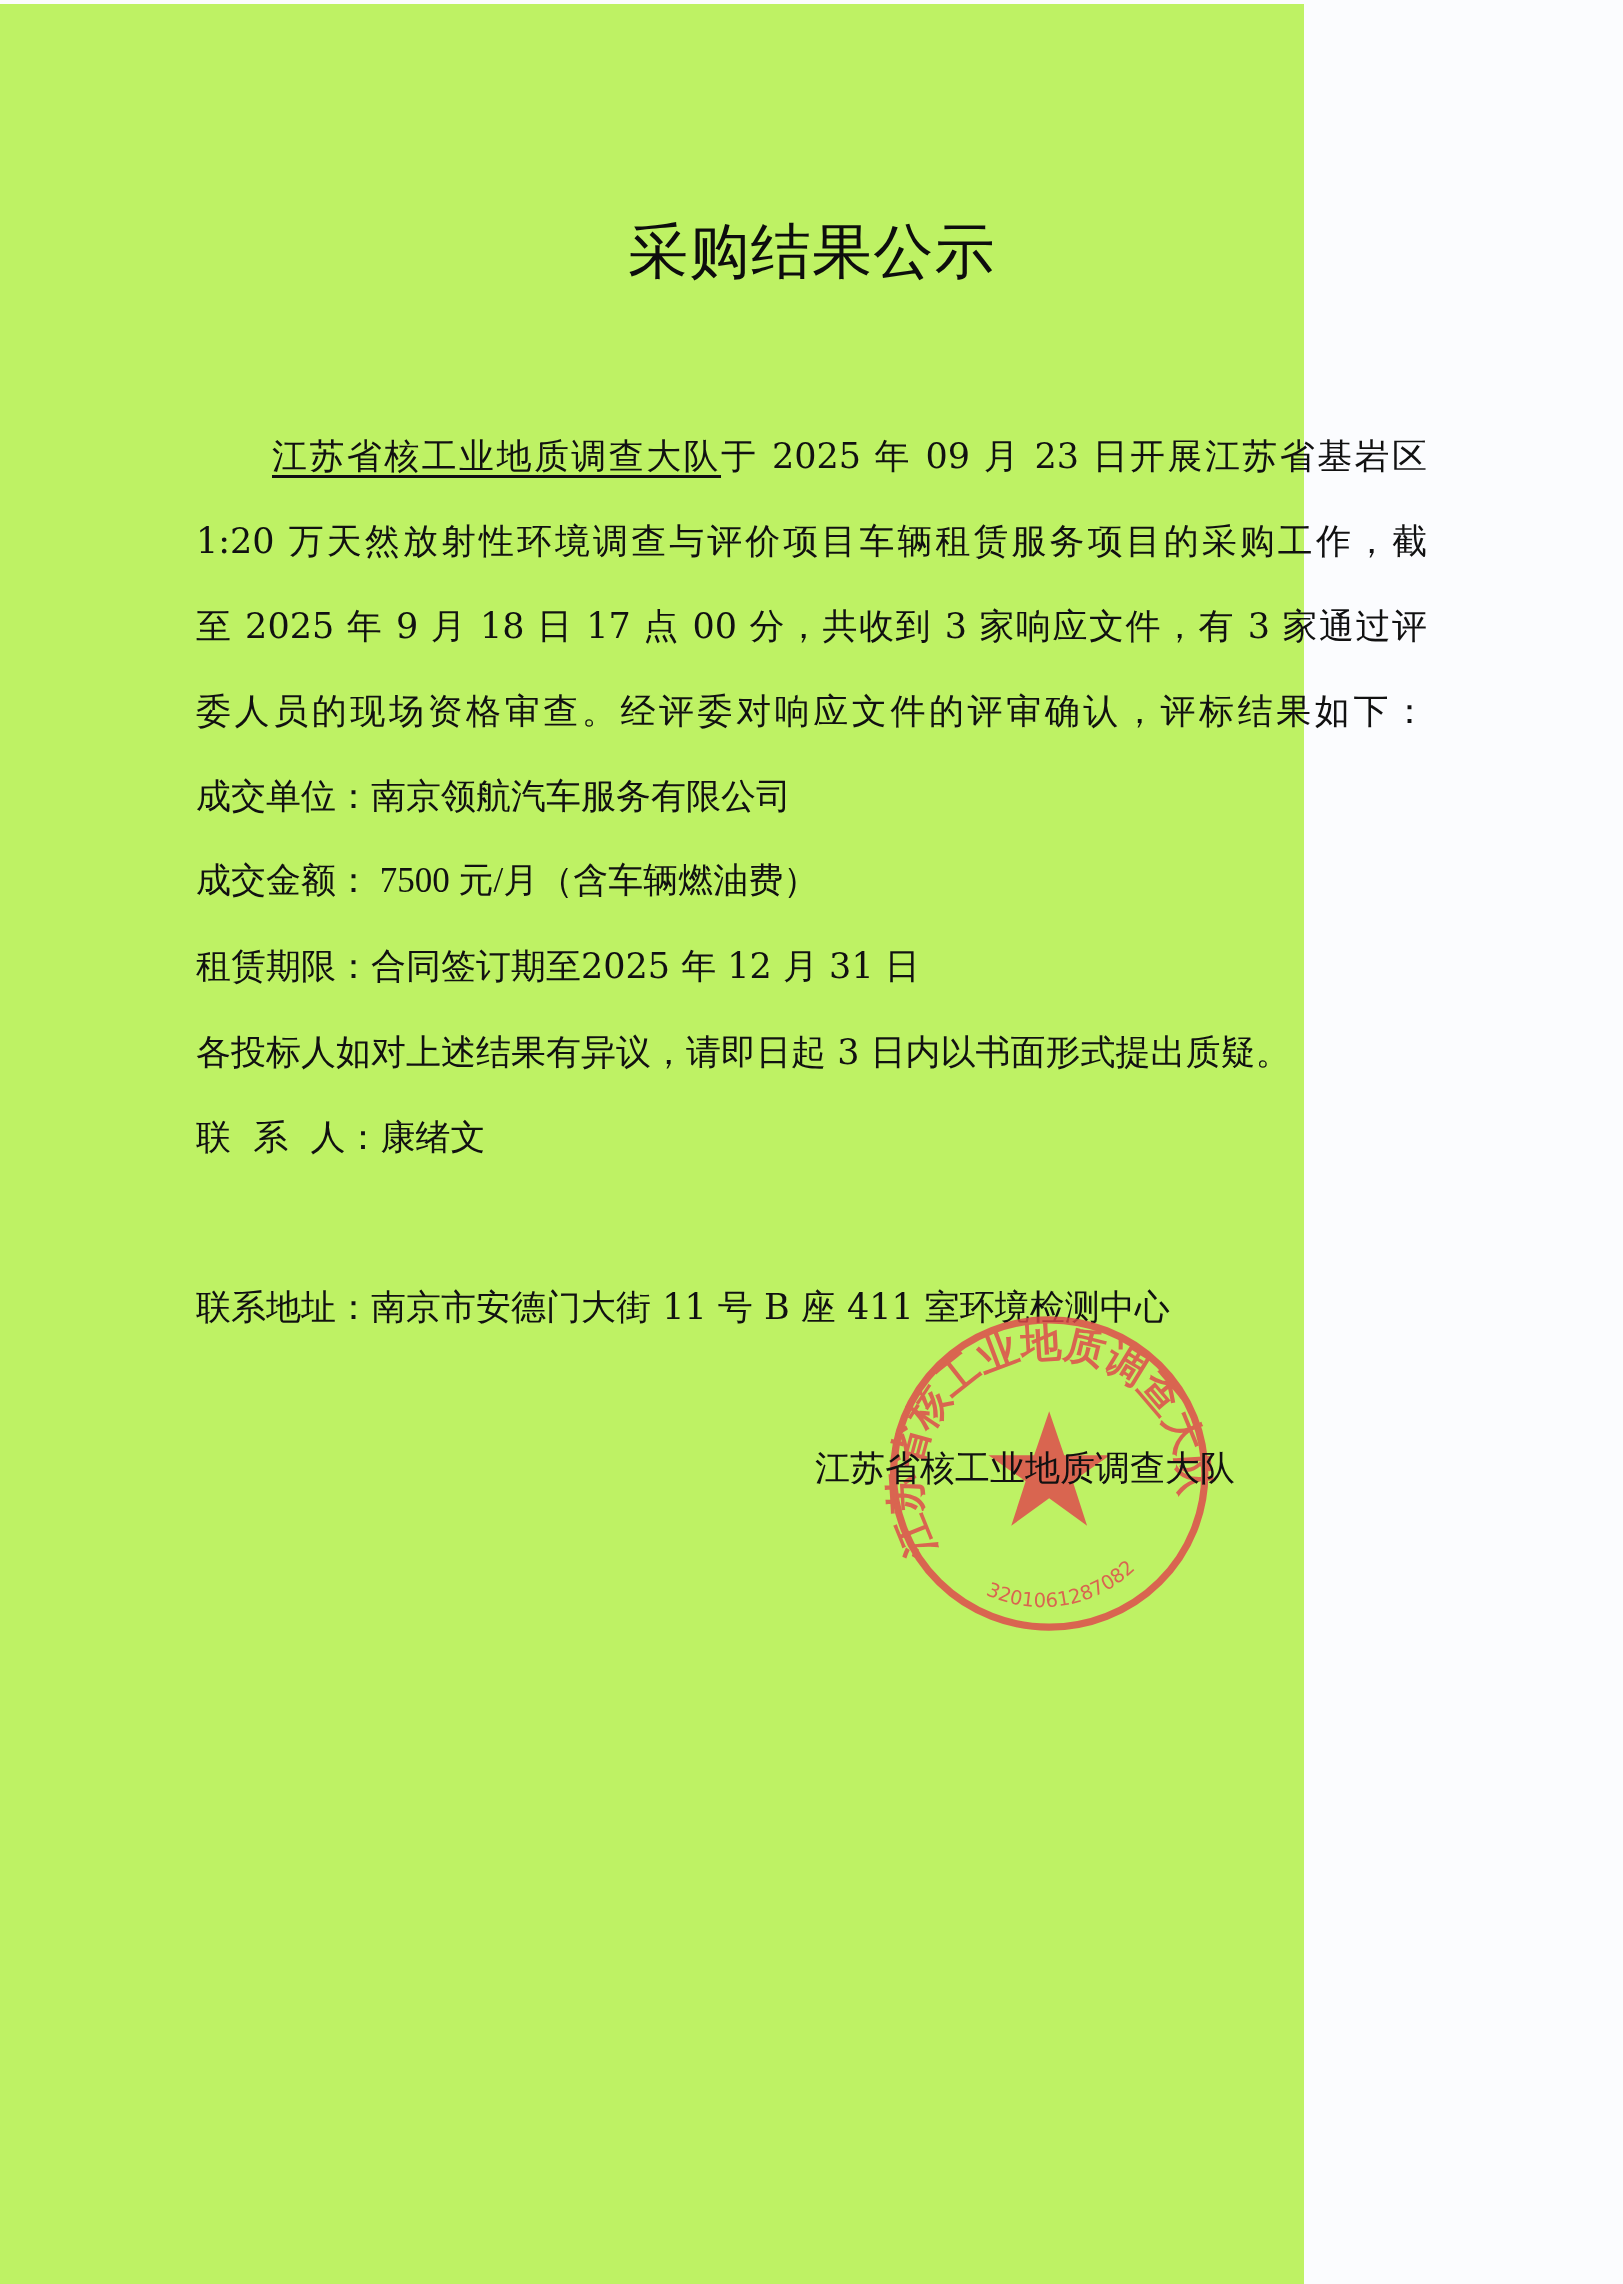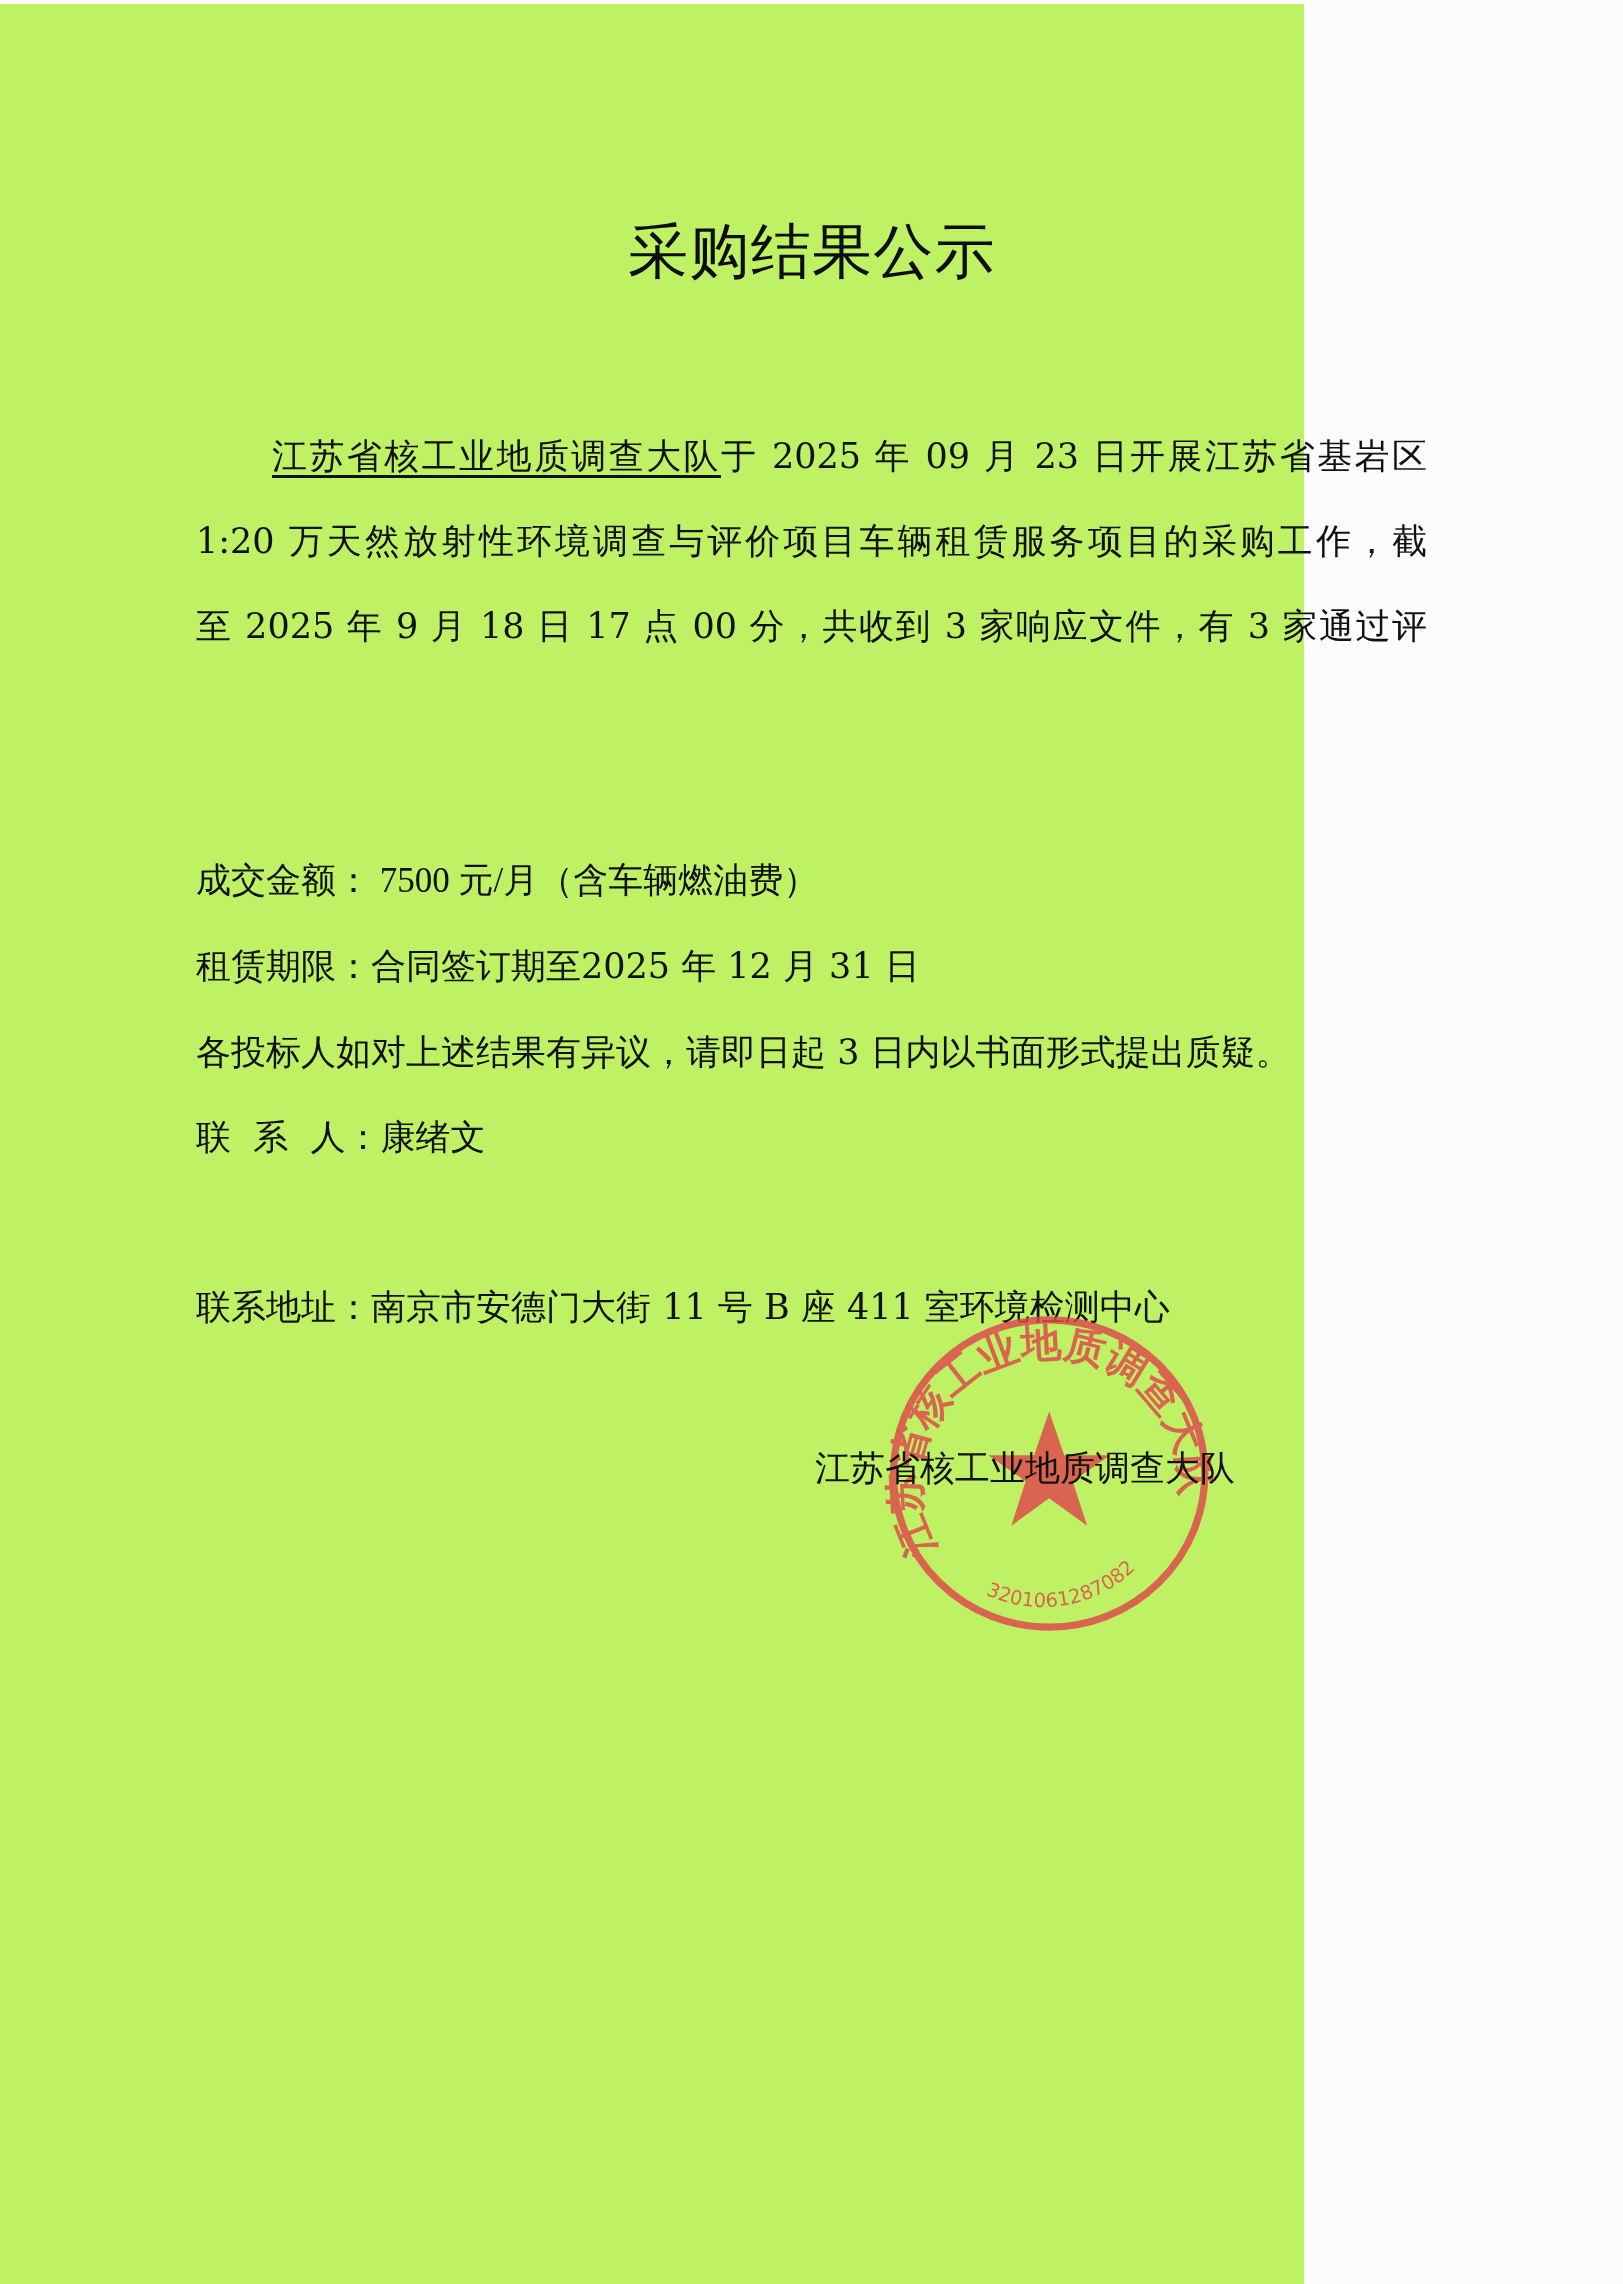--- a/index.html
+++ b/index.html
@@ -75,21 +75,23 @@
 <div class="page">
 
   <div class="title">采购结果公示</div>
 
   <div class="body-line justify indent" style="top:426px;"><span class="underline">江苏省核工业地质调查大队</span><span>于 2025 年 09 月 23 日开展江苏省基岩区</span></div>
 
   <div class="body-line justify" style="top:511px;">1:20 万天然放射性环境调查与评价项目车辆租赁服务项目的采购工作，截</div>
 
   <div class="body-line justify" style="top:596px;">至 2025 年 9 月 18 日 17 点 00 分，共收到 3 家响应文件，有 3 家通过评</div>
 
+  <div class="body-line justify" style="top:681px;">委人员的现场资格审查。经评委对响应文件的评审确认，评标结果如下：</div>
 
+  <div class="body-line" style="top:766px;"><span>成交单位：</span><span>南京领航汽车服务有限公司</span></div>
 
   <div class="body-line" style="top:851px;font-family:Liberation Serif, serif;"><span>成交金额：</span><span style="white-space:pre;"> 7500 元/月（含车辆燃油费）</span></div>
 
   <div class="body-line" style="top:936px;"><span>租赁期限：</span><span>合同签订期至2025 年 12 月 31 日</span></div>
 
   <div class="body-line" style="top:1022px;">各投标人如对上述结果有异议，请即日起 3 日内以书面形式提出质疑。</div>
 
   <div class="body-line" style="top:1107px;"><span style="white-space:pre;">联  系  人：</span><span>康绪文</span></div>
 
 

